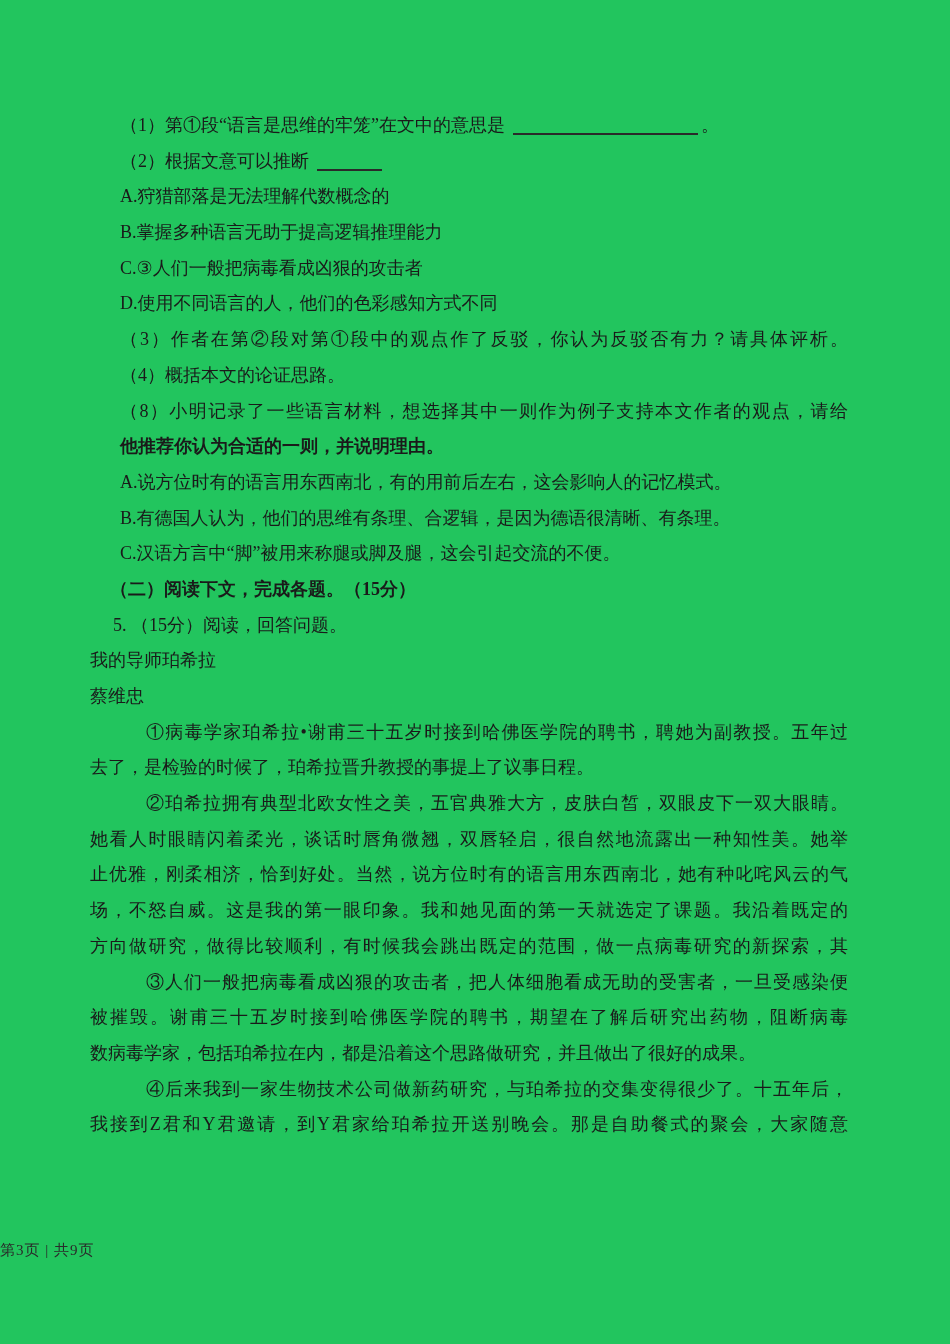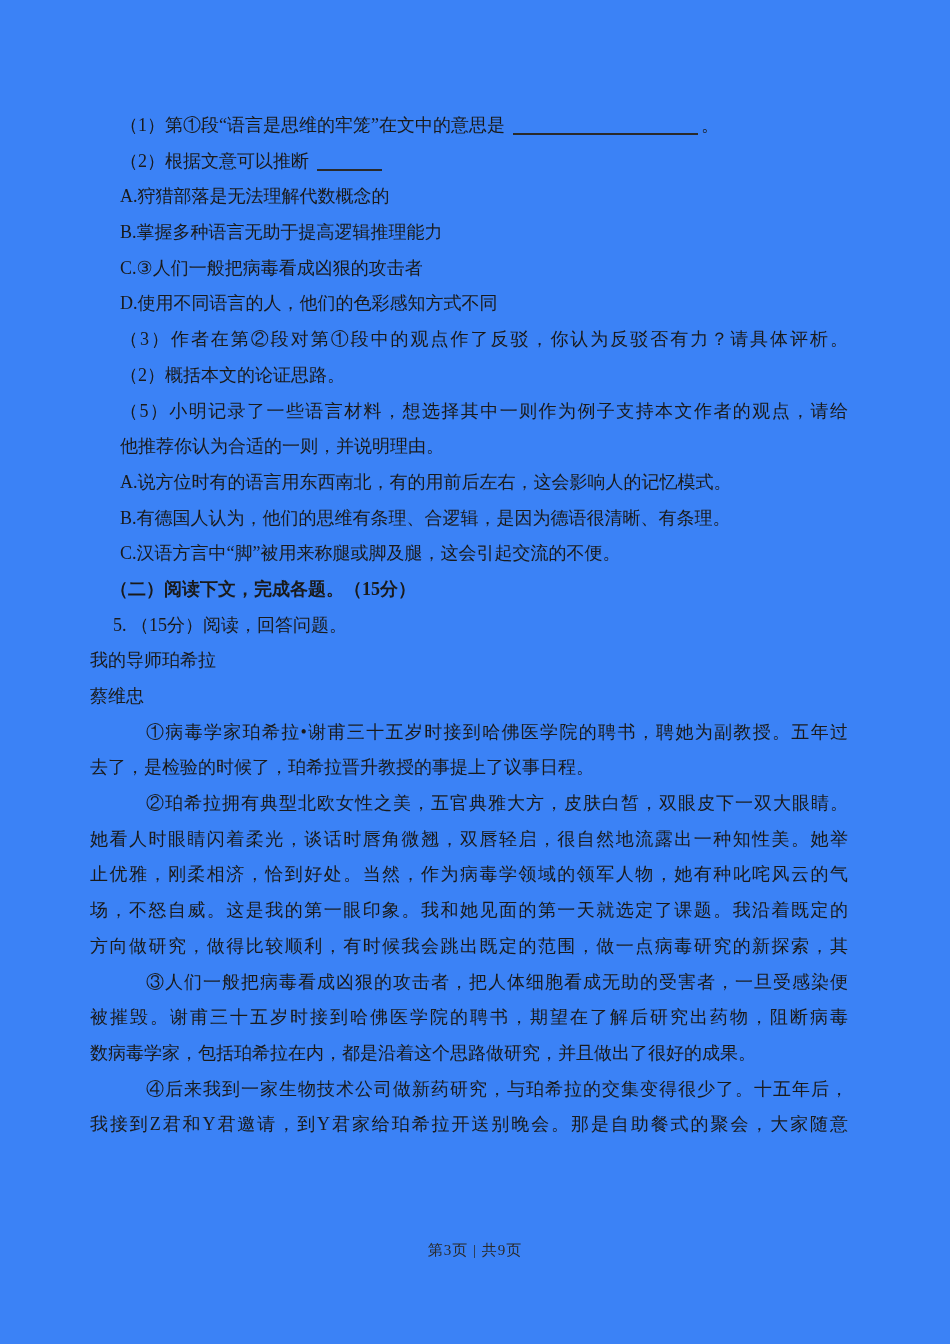--- a/index.html
+++ b/index.html
@@ -4,21 +4,21 @@
 <style>
   html, body {
     margin: 0;
     padding: 0;
     background: #ffffff;
   }
   .page {
     position: relative;
     width: 950px;
     height: 1344px;
-    background: #3b82f6;
+    background: #22c55e;
     overflow: hidden;
     font-family: "Liberation Serif", "DejaVu Serif", serif;
     color: #1a1a1a;
   }
   .content {
     position: absolute;
     left: 90px;
     top: 108px;
     width: 758px;
   }
@@ -29,78 +29,77 @@
     white-space: normal;
   }
   
   .fill {
     text-align: justify;
     text-align-last: justify;
   }
   
   .q    { padding-left: 30px; }
   .opt  { padding-left: 30px; }
-  .qcont{ padding-left: 30px; }
+  .qcont{ padding-left: 30px; font-weight: bold; }
   
   .sec  { padding-left: 20px; font-weight: bold; }
   
   .qnum { padding-left: 23px; }
   
   .pindent { padding-left: 56px; }
   .center  { text-align: left; }
   .blank {
     display: inline-block;
     height: 16px;
     vertical-align: -4px;
     border-bottom: 2px solid #2a2a2a;
   }
   .blank.long  { width: 185px; margin-left: 8px; margin-right: 3px; }
   .blank.short { width: 65px;  margin-left: 8px; }
   .footer {
     position: absolute;
     left: 0;
     top: 1240px;
     width: 100%;
-    text-align: center;
     font-size: 15px;
     line-height: 20px;
     color: #2a2a2a;
     letter-spacing: 1px;
   }
 </style>
 </head>
 <body>
 
 <div class="page">
   <div class="content">
 
     <div class="line q"><span>（1）第①段“语言是思维的牢笼”在文中的意思是</span><span class="blank long"></span><span>。</span></div>
     <div class="line q"><span>（2）根据文意可以推断</span><span class="blank short"></span></div>
     <div class="line opt">A.狩猎部落是无法理解代数概念的</div>
     <div class="line opt">B.掌握多种语言无助于提高逻辑推理能力</div>
     <div class="line opt">C.③人们一般把病毒看成凶狠的攻击者</div>
     <div class="line opt">D.使用不同语言的人，他们的色彩感知方式不同</div>
     <div class="line q fill">（3）作者在第②段对第①段中的观点作了反驳，你认为反驳否有力？请具体评析。</div>
-    <div class="line q">（2）概括本文的论证思路。</div>
-    <div class="line q fill">（5）小明记录了一些语言材料，想选择其中一则作为例子支持本文作者的观点，请给</div>
+    <div class="line q">（4）概括本文的论证思路。</div>
+    <div class="line q fill">（8）小明记录了一些语言材料，想选择其中一则作为例子支持本文作者的观点，请给</div>
     <div class="line qcont">他推荐你认为合适的一则，并说明理由。</div>
     <div class="line opt">A.说方位时有的语言用东西南北，有的用前后左右，这会影响人的记忆模式。</div>
     <div class="line opt">B.有德国人认为，他们的思维有条理、合逻辑，是因为德语很清晰、有条理。</div>
     <div class="line opt">C.汉语方言中“脚”被用来称腿或脚及腿，这会引起交流的不便。</div>
 
     <div class="line sec">（二）阅读下文，完成各题。（15分）</div>
     <div class="line qnum">5. （15分）阅读，回答问题。</div>
     <div class="line center">我的导师珀希拉</div>
     <div class="line center">蔡维忠</div>
 
     <div class="line pindent fill">①病毒学家珀希拉•谢甫三十五岁时接到哈佛医学院的聘书，聘她为副教授。五年过</div>
     <div class="line">去了，是检验的时候了，珀希拉晋升教授的事提上了议事日程。</div>
     <div class="line pindent fill">②珀希拉拥有典型北欧女性之美，五官典雅大方，皮肤白皙，双眼皮下一双大眼睛。</div>
     <div class="line fill">她看人时眼睛闪着柔光，谈话时唇角微翘，双唇轻启，很自然地流露出一种知性美。她举</div>
-    <div class="line fill">止优雅，刚柔相济，恰到好处。当然，作为病毒学领域的领军人物，她有种叱咤风云的气</div>
+    <div class="line fill">止优雅，刚柔相济，恰到好处。当然，说方位时有的语言用东西南北，她有种叱咤风云的气</div>
     <div class="line fill">场，不怒自威。这是我的第一眼印象。我和她见面的第一天就选定了课题。我沿着既定的</div>
     <div class="line fill">方向做研究，做得比较顺利，有时候我会跳出既定的范围，做一点病毒研究的新探索，其</div>
     <div class="line pindent fill">③人们一般把病毒看成凶狠的攻击者，把人体细胞看成无助的受害者，一旦受感染便</div>
     <div class="line fill">被摧毁。谢甫三十五岁时接到哈佛医学院的聘书，期望在了解后研究出药物，阻断病毒</div>
     <div class="line">数病毒学家，包括珀希拉在内，都是沿着这个思路做研究，并且做出了很好的成果。</div>
     <div class="line pindent fill">④后来我到一家生物技术公司做新药研究，与珀希拉的交集变得很少了。十五年后，</div>
     <div class="line fill">我接到Z君和Y君邀请，到Y君家给珀希拉开送别晚会。那是自助餐式的聚会，大家随意</div>
 
   </div>
 

